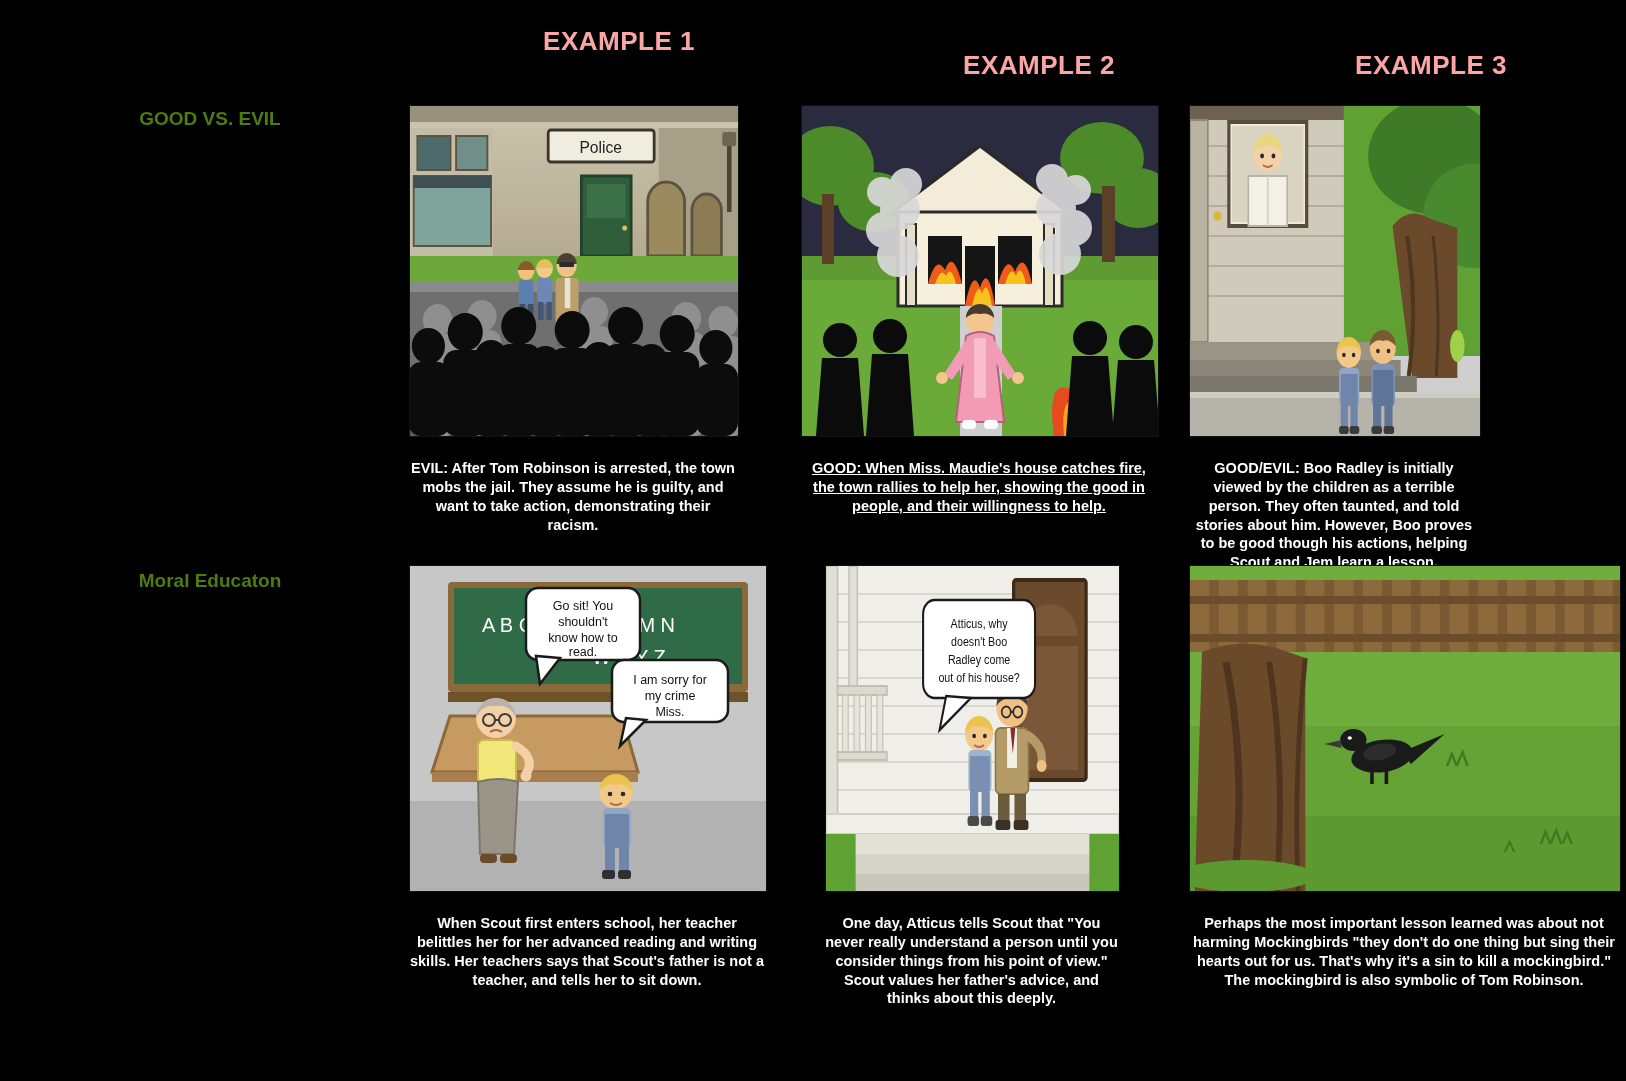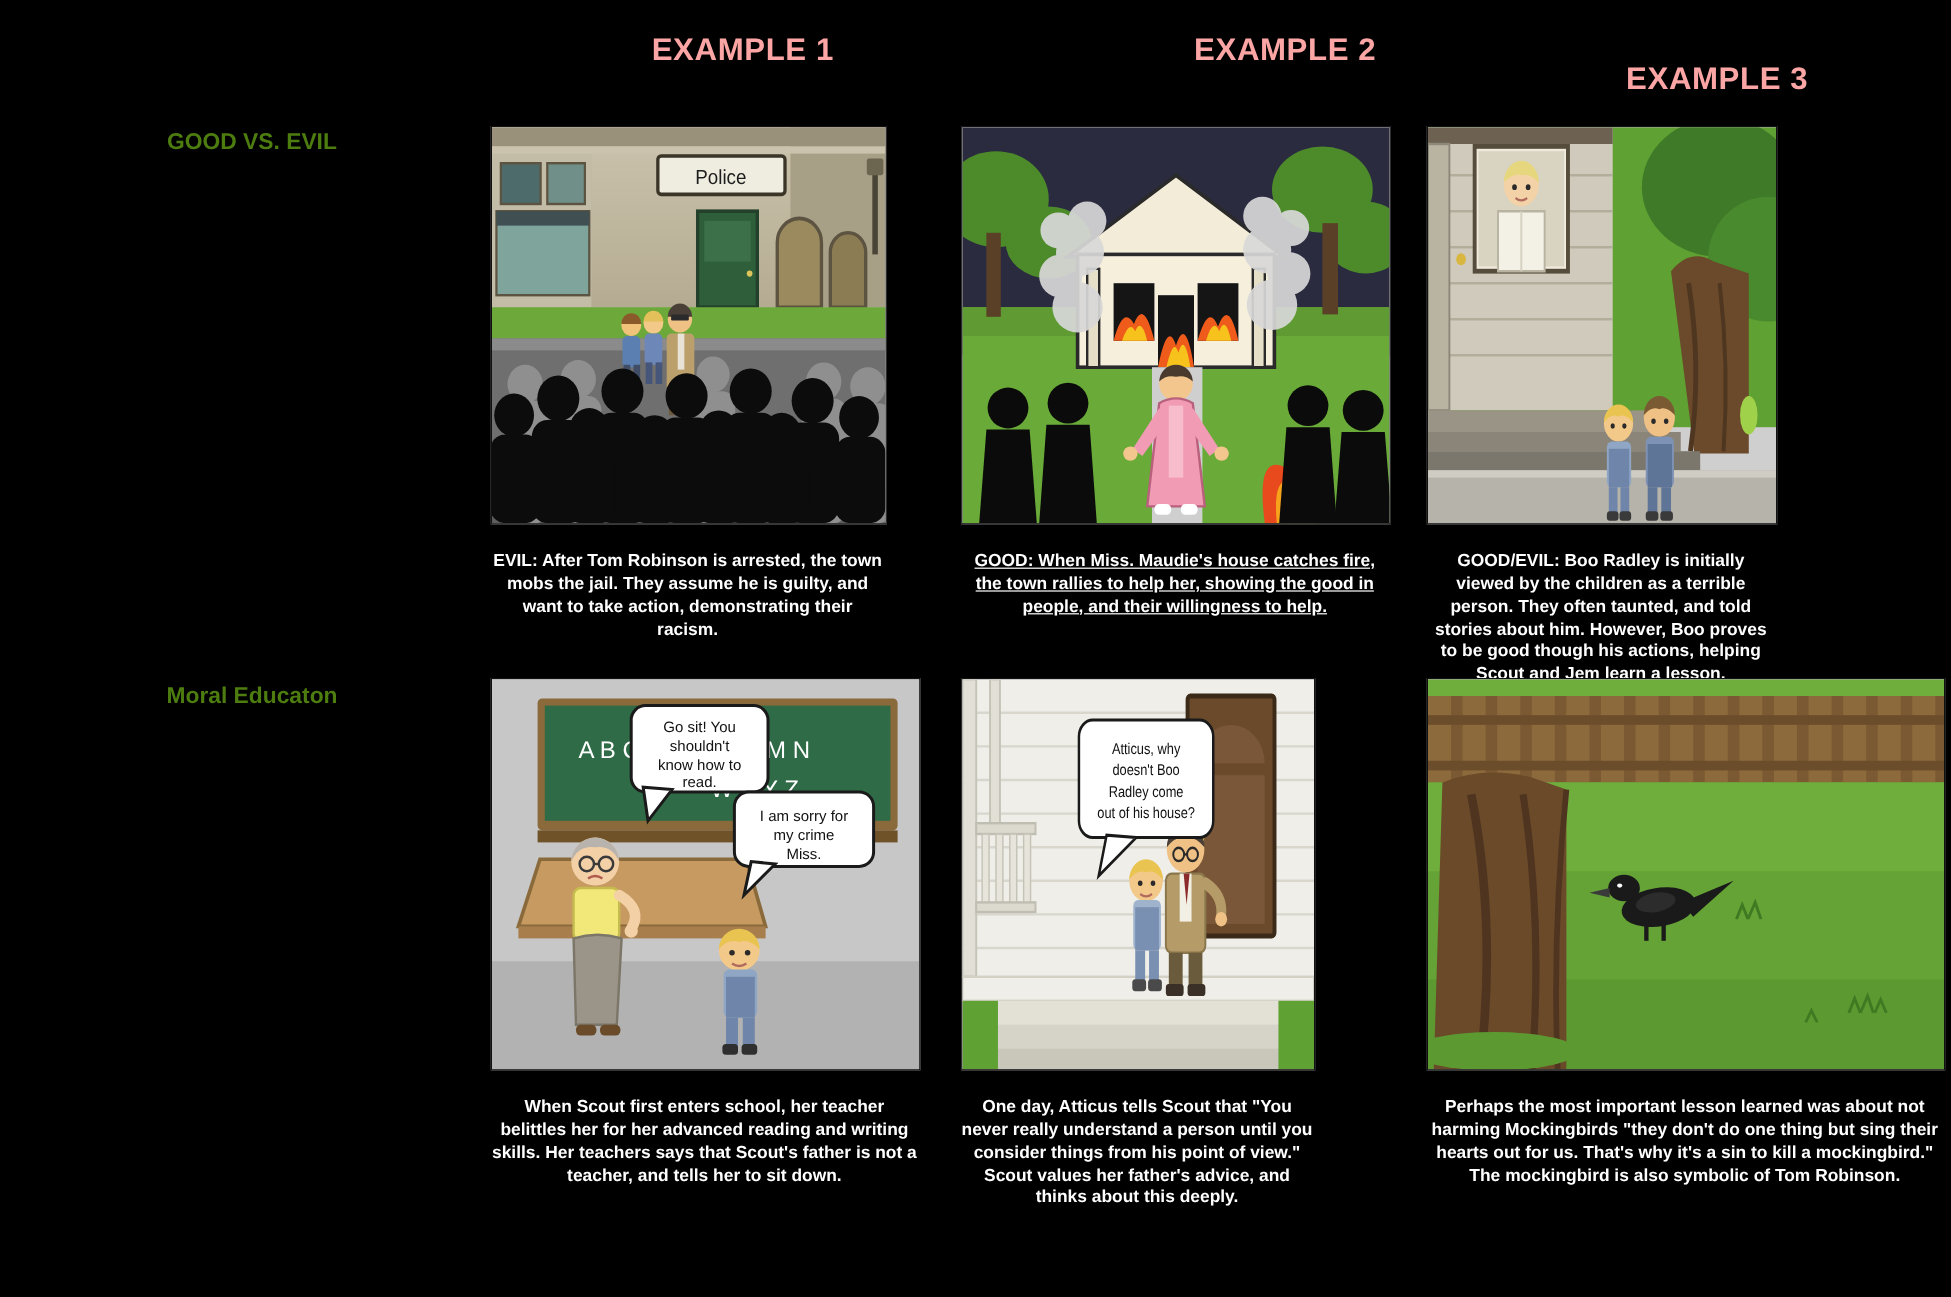--- a/index.html
+++ b/index.html
@@ -31,21 +31,21 @@
   }
   .col-header {
     position: absolute;
     text-align: center;
     font-size: 26px;
     font-weight: bold;
     letter-spacing: 0.5px;
     color: #fca5a5;
   }
   .col-header.c1 { left: 424px; width: 390px; }
-  .col-header.c2 { left: 876px; width: 390px; }
+  .col-header.c2 { left: 844px; width: 390px; margin-top: 24px; }
   .col-header.c3 { left: 1236px; width: 390px; margin-top: 24px; }
 
   
   .row-label {
     position: absolute;
     font-size: 19px;
     font-weight: bold;
     color: #4d7c0f;
     text-align: center;
     line-height: 1.15;
@@ -76,21 +76,21 @@
   .cell.r1 { top: 105px; }
   .cell.r1c1 { left: 409px; width: 328px; }
   .cell.r1c2 { left: 801px; width: 356px; text-decoration: underline; }
   .cell.r1c3 { left: 1189px; width: 290px; }
   .cell.r1 .panel { width: 100%; height: 330px; }
   .cell.r1c3 .panel { height: 330px; }
 
   
   .cell.r2 { top: 565px; }
   .cell.r2c1 { left: 409px; width: 356px; }
-  .cell.r2c2 { left: 801px; width: 293px; }
+  .cell.r2c2 { left: 825px; width: 293px; }
   .cell.r2c3 { left: 1189px; width: 430px; }
   .cell.r2 .panel { width: 100%; height: 325px; }
   svg.scene-svg { display: block; width: 100%; height: 100%; }
 </style>
 </head>
 <body>
 
 <div class="board">
 
   <div class="col-headers">

